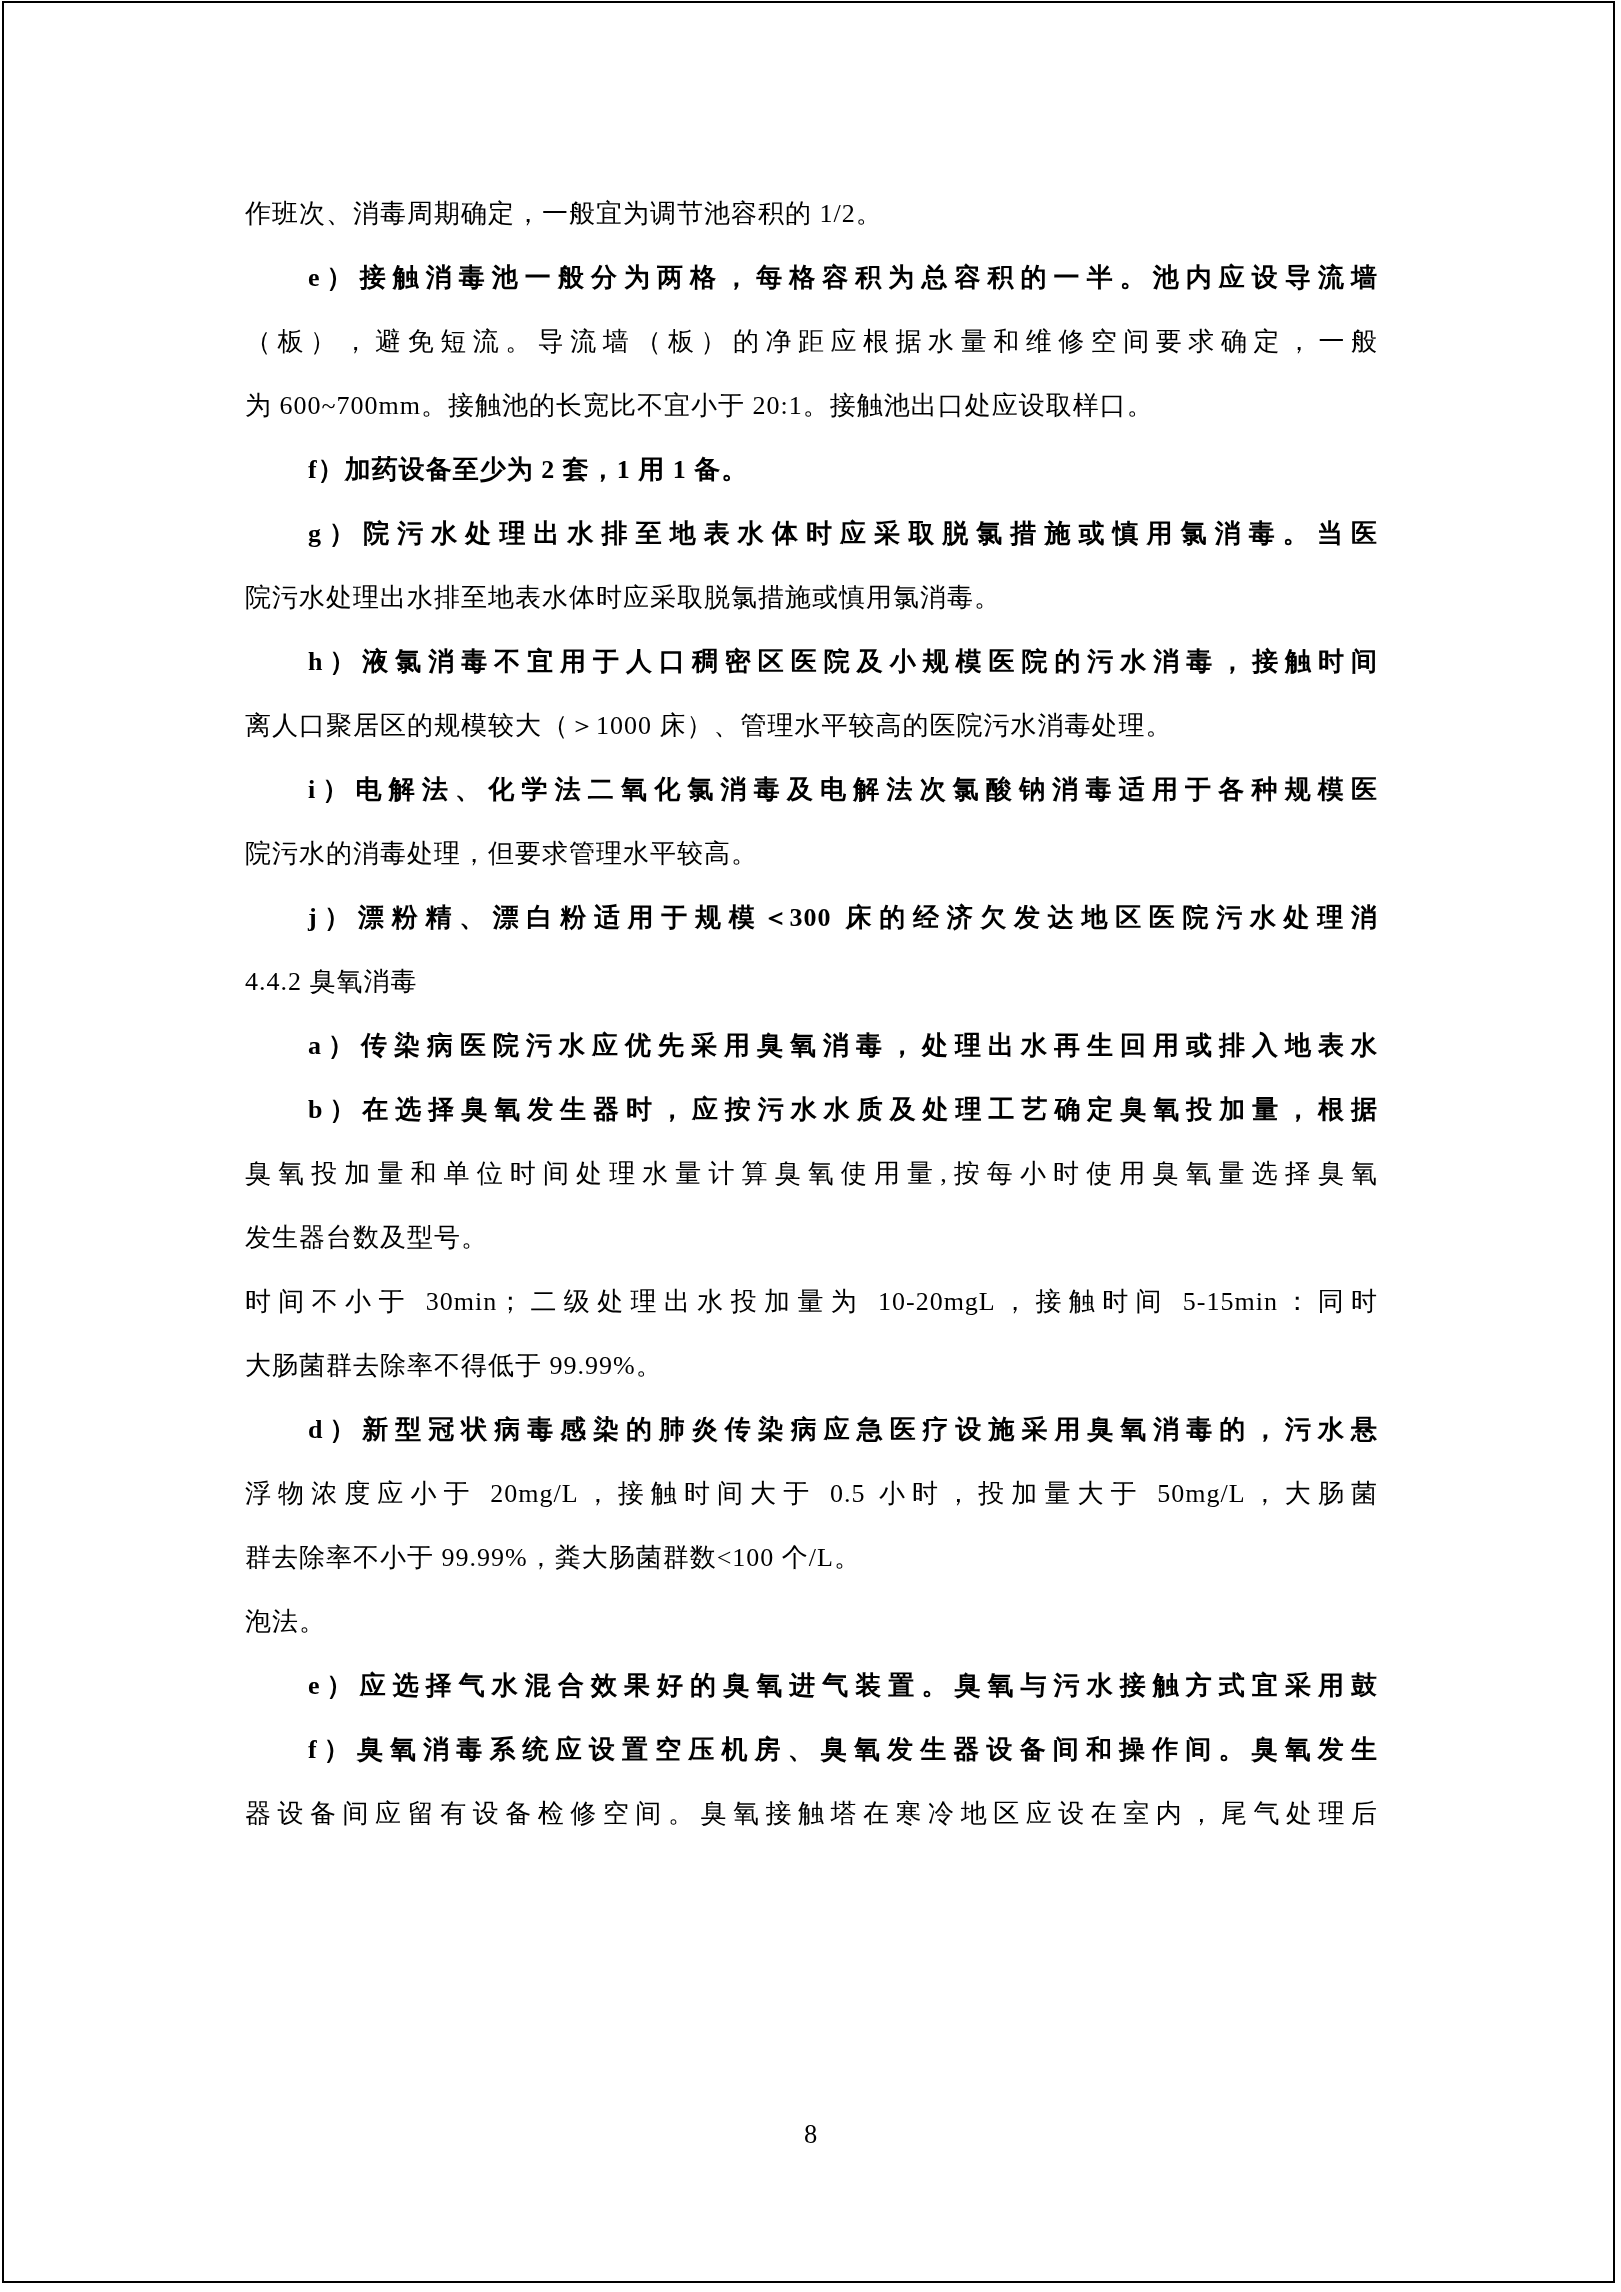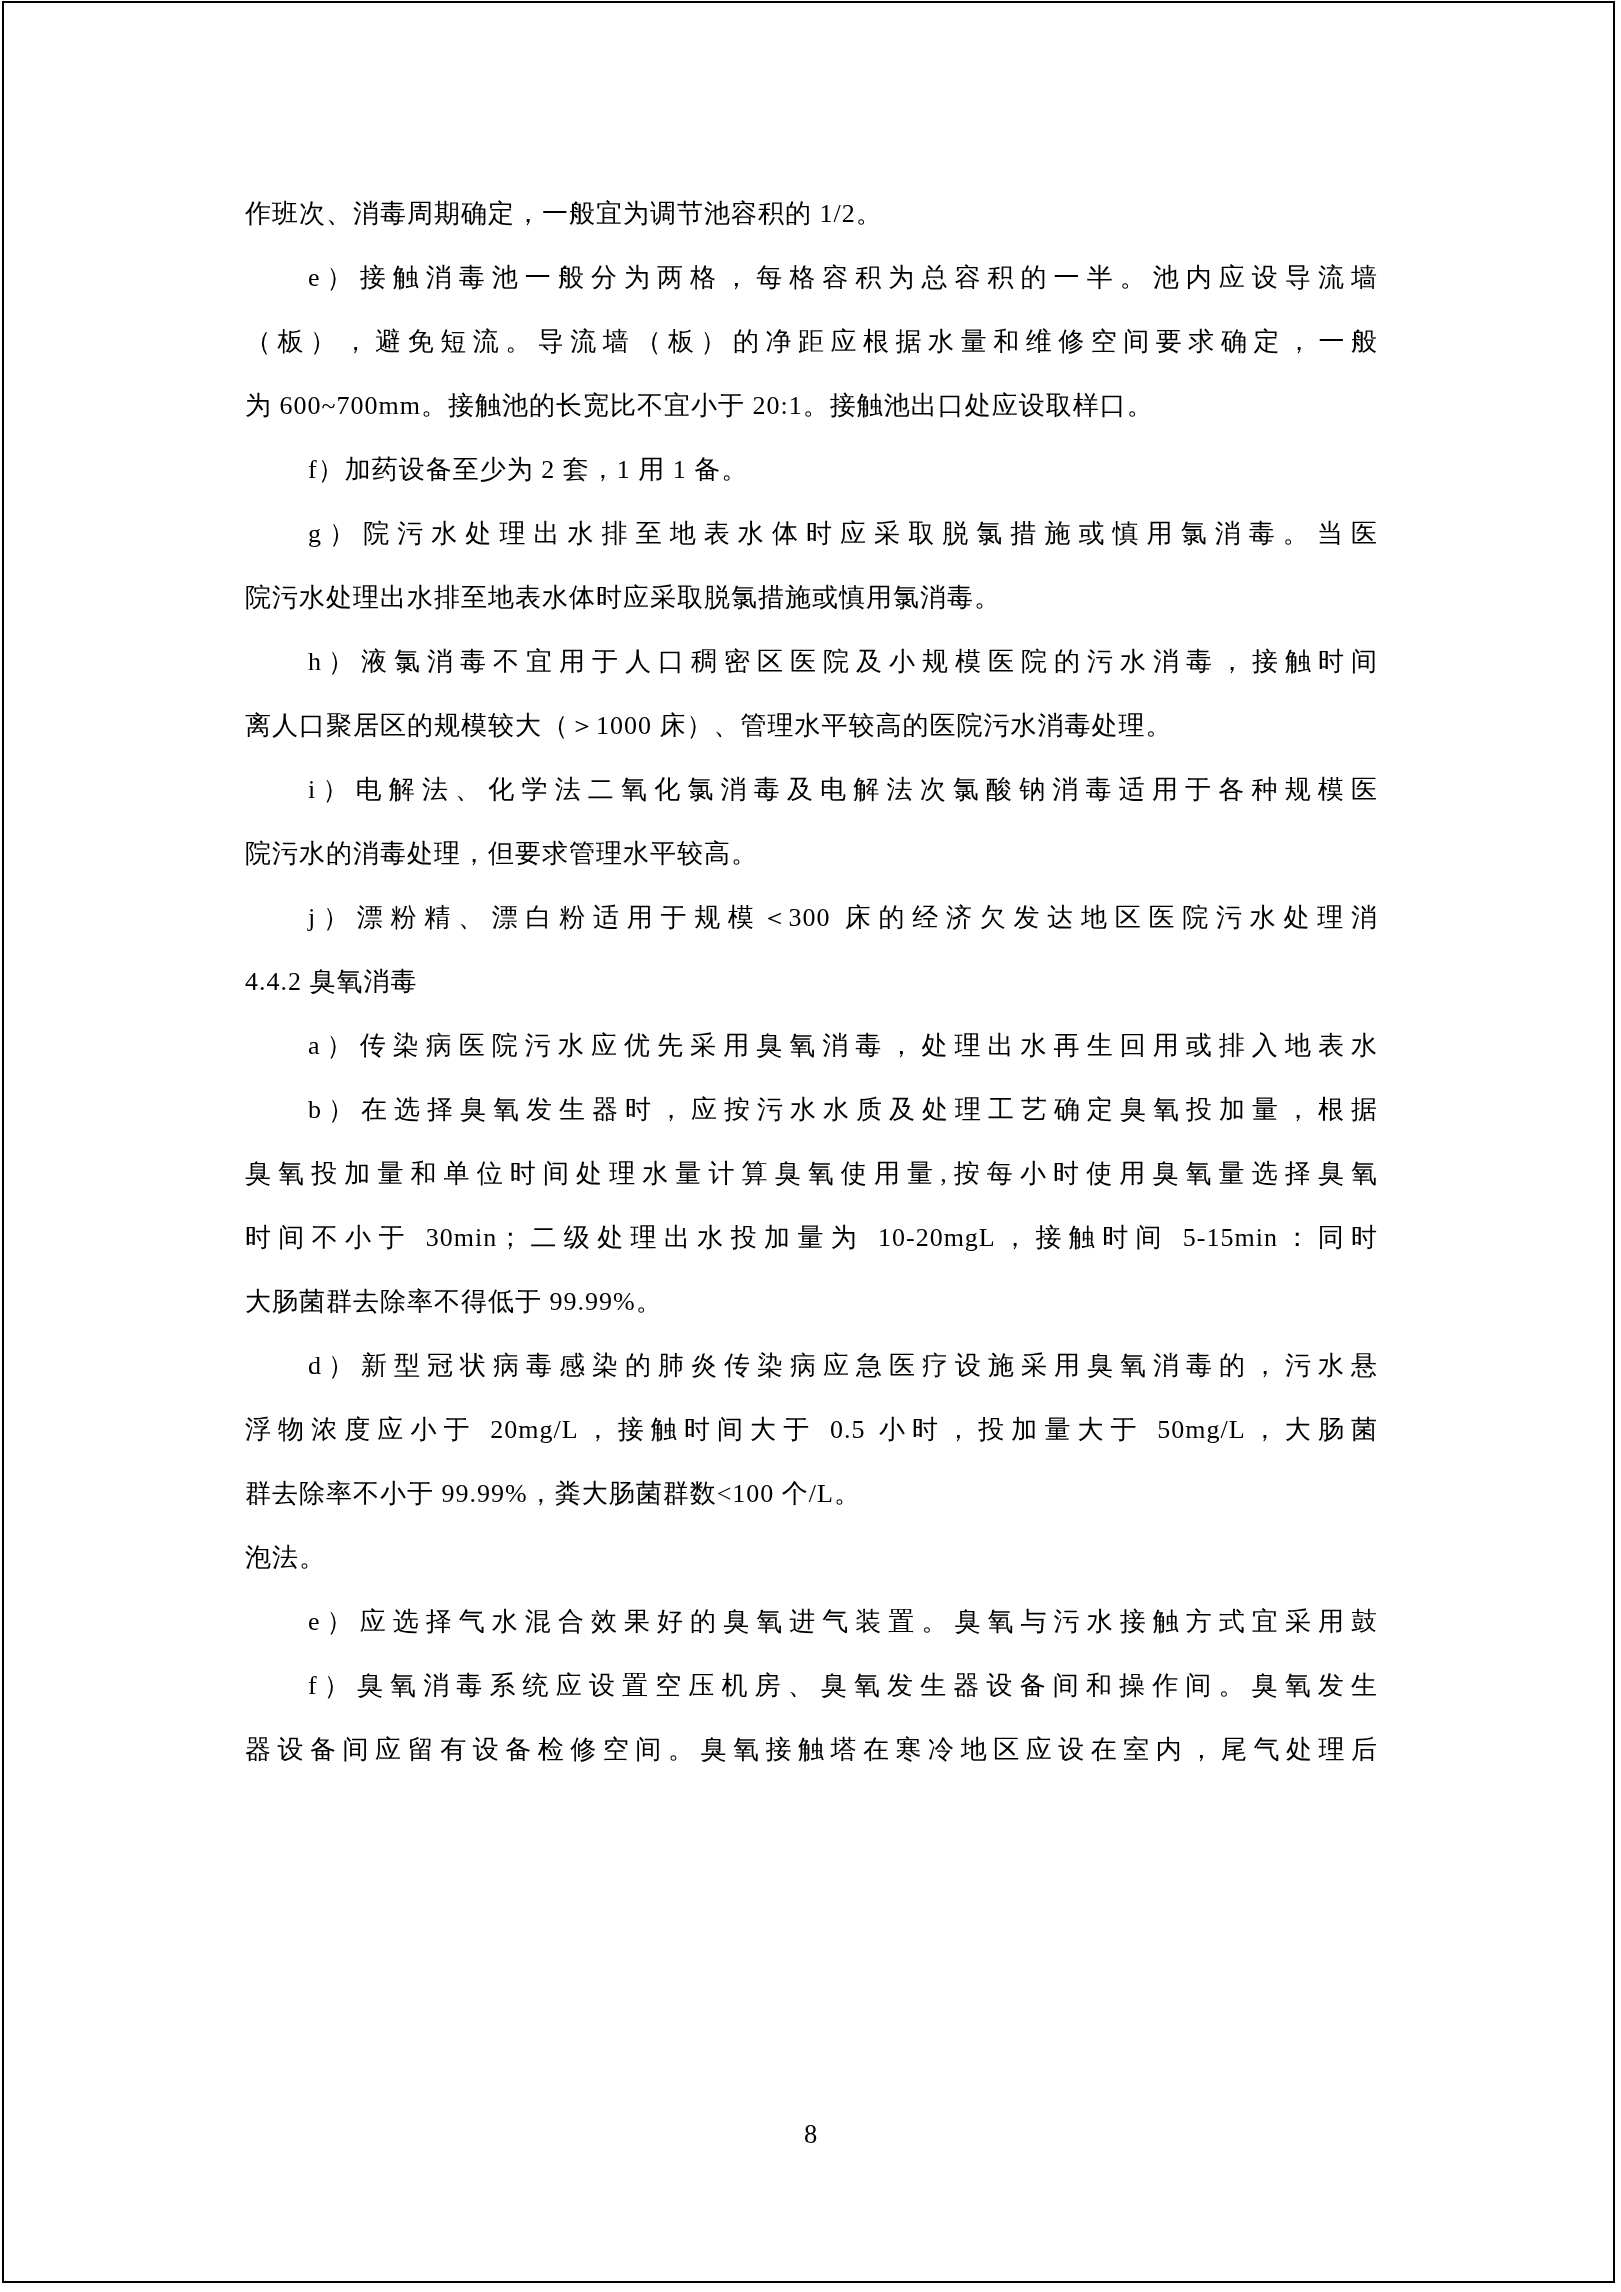--- a/index.html
+++ b/index.html
@@ -41,20 +41,21 @@
     text-align: left;
   }
   .doc-line.justify {
     white-space: normal;
     text-align: justify;
     text-align-last: justify;
     text-justify: inter-character;
   }
   .doc-line.indent {
     padding-left: 63px;
+    font-weight: bold;
   }
   .page-number {
     position: absolute;
     left: 0;
     top: 2119px;
     width: 100%;
     text-align: center;
     font-size: 26.5px;
     line-height: 31px;
     font-family: "Liberation Serif", serif;
@@ -75,20 +76,21 @@
       <div class="doc-line">院污水处理出水排至地表水体时应采取脱氯措施或慎用氯消毒。</div>
       <div class="doc-line indent justify">h）液氯消毒不宜用于人口稠密区医院及小规模医院的污水消毒，接触时间</div>
       <div class="doc-line">离人口聚居区的规模较大（＞1000 床）、管理水平较高的医院污水消毒处理。</div>
       <div class="doc-line indent justify">i）电解法、化学法二氧化氯消毒及电解法次氯酸钠消毒适用于各种规模医</div>
       <div class="doc-line">院污水的消毒处理，但要求管理水平较高。</div>
       <div class="doc-line indent justify">j）漂粉精、漂白粉适用于规模＜300 床的经济欠发达地区医院污水处理消</div>
       <div class="doc-line">4.4.2 臭氧消毒</div>
       <div class="doc-line indent justify">a）传染病医院污水应优先采用臭氧消毒，处理出水再生回用或排入地表水</div>
       <div class="doc-line indent justify">b）在选择臭氧发生器时，应按污水水质及处理工艺确定臭氧投加量，根据</div>
       <div class="doc-line justify">臭氧投加量和单位时间处理水量计算臭氧使用量,按每小时使用臭氧量选择臭氧</div>
+      <div class="doc-line">发生器台数及型号。</div>
       <div class="doc-line justify">时间不小于 30min；二级处理出水投加量为 10-20mgL，接触时间 5-15min：同时</div>
       <div class="doc-line">大肠菌群去除率不得低于 99.99%。</div>
       <div class="doc-line indent justify">d）新型冠状病毒感染的肺炎传染病应急医疗设施采用臭氧消毒的，污水悬</div>
       <div class="doc-line justify">浮物浓度应小于 20mg/L，接触时间大于 0.5 小时，投加量大于 50mg/L，大肠菌</div>
       <div class="doc-line">群去除率不小于 99.99%，粪大肠菌群数&lt;100 个/L。</div>
       <div class="doc-line">泡法。</div>
       <div class="doc-line indent justify">e）应选择气水混合效果好的臭氧进气装置。臭氧与污水接触方式宜采用鼓</div>
       <div class="doc-line indent justify">f）臭氧消毒系统应设置空压机房、臭氧发生器设备间和操作间。臭氧发生</div>
       <div class="doc-line justify">器设备间应留有设备检修空间。臭氧接触塔在寒冷地区应设在室内，尾气处理后</div>
     </div>

